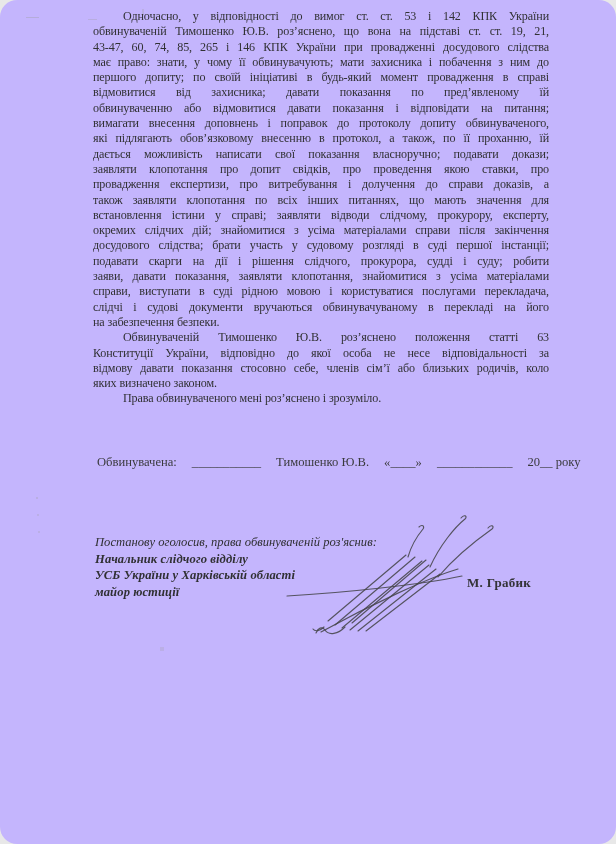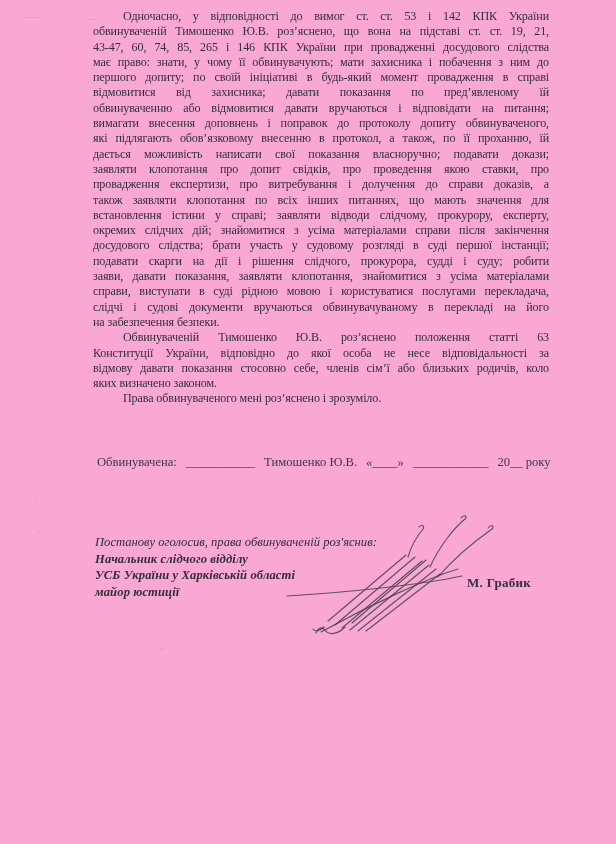--- a/index.html
+++ b/index.html
@@ -1,24 +1,25 @@
 <!DOCTYPE html>
 <html lang="uk"><head>
 <meta charset="utf-8">
 <style>
   html, body { margin: 0; padding: 0; background: #e8e8e8; }
   .page {
     position: relative;
     width: 616px;
     height: 844px;
     margin: 0 auto;
-    background: #f9a8d4;
+    background: #c4b5fd;
     overflow: hidden;
     font-family: "Liberation Serif", "DejaVu Serif", serif;
     color: #313134;
+    border-radius: 17px;
   }
   
   .doc-body {
     position: absolute;
     left: 93px;
     top: 9px;
     width: 456px;
     font-size: 12.1px;
     line-height: 15.3px;
     letter-spacing: -0.12px;
@@ -33,21 +34,21 @@
   .line.first { text-indent: 30px; }
   .line.last  { text-align-last: left; white-space: normal; }
   
   .sig-row {
     position: absolute;
     left: 97px;
     top: 455px;
     width: 458px;
     font-size: 12.6px;
     display: flex;
-    gap: 9px;
+    gap: 15px;
     white-space: nowrap;
     color: #3a3a3d;
   }
   .sig-row .blank { letter-spacing: 0; }
   
   .closing {
     position: absolute;
     left: 95px;
     top: 534px;
     font-size: 12.6px;
@@ -104,21 +105,21 @@
   <span class="pencil pm7"></span>
 
   <div class="doc-body" id="doc-body">
       <div class="para">
         <div class="line first">Одночасно, у відповідності до вимог ст. ст. 53 і 142 КПК України</div>
         <div class="line">обвинуваченій Тимошенко Ю.В. роз’яснено, що вона на підставі ст. ст. 19, 21,</div>
         <div class="line">43-47, 60, 74, 85, 265 і 146 КПК України при провадженні досудового слідства</div>
         <div class="line">має право: знати, у чому її обвинувачують; мати захисника і побачення з ним до</div>
         <div class="line">першого допиту; по своїй ініціативі в будь-який момент провадження в справі</div>
         <div class="line">відмовитися від захисника; давати показання по пред’явленому їй</div>
-        <div class="line">обвинуваченню або відмовитися давати вручаються і відповідати на питання;</div>
+        <div class="line">обвинуваченню або відмовитися давати показання і відповідати на питання;</div>
         <div class="line">вимагати внесення доповнень і поправок до протоколу допиту обвинуваченого,</div>
         <div class="line">які підлягають обов’язковому внесенню в протокол, а також, по її проханню, їй</div>
         <div class="line">дається можливість написати свої показання власноручно; подавати докази;</div>
         <div class="line">заявляти клопотання про допит свідків, про проведення якою ставки, про</div>
         <div class="line">провадження експертизи, про витребування і долучення до справи доказів, а</div>
         <div class="line">також заявляти клопотання по всіх інших питаннях, що мають значення для</div>
         <div class="line">встановлення істини у справі; заявляти відводи слідчому, прокурору, експерту,</div>
         <div class="line">окремих слідчих дій; знайомитися з усіма матеріалами справи після закінчення</div>
         <div class="line">досудового слідства; брати участь у судовому розгляді в суді першої інстанції;</div>
         <div class="line">подавати скарги на дії і рішення слідчого, прокурора, судді і суду; робити</div>

